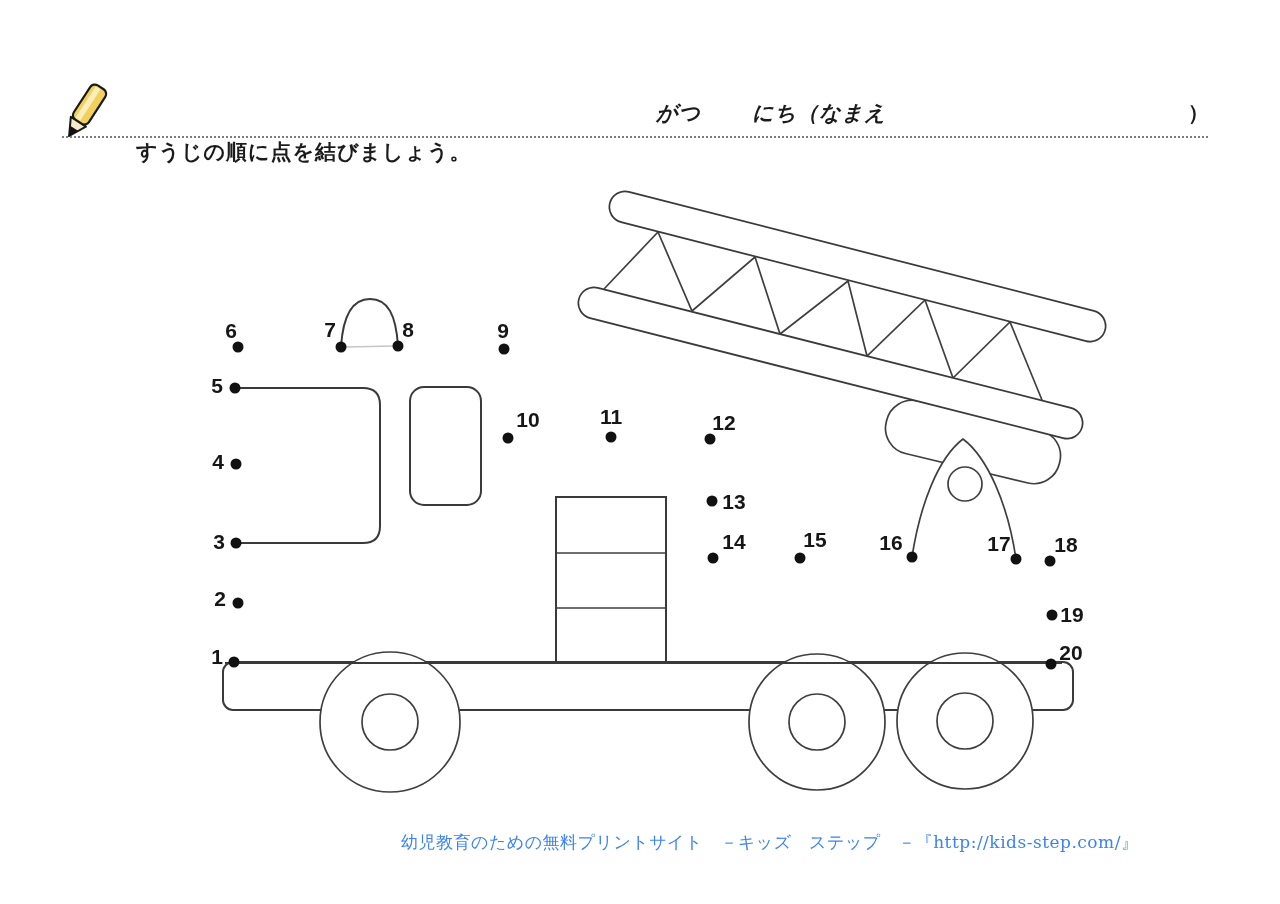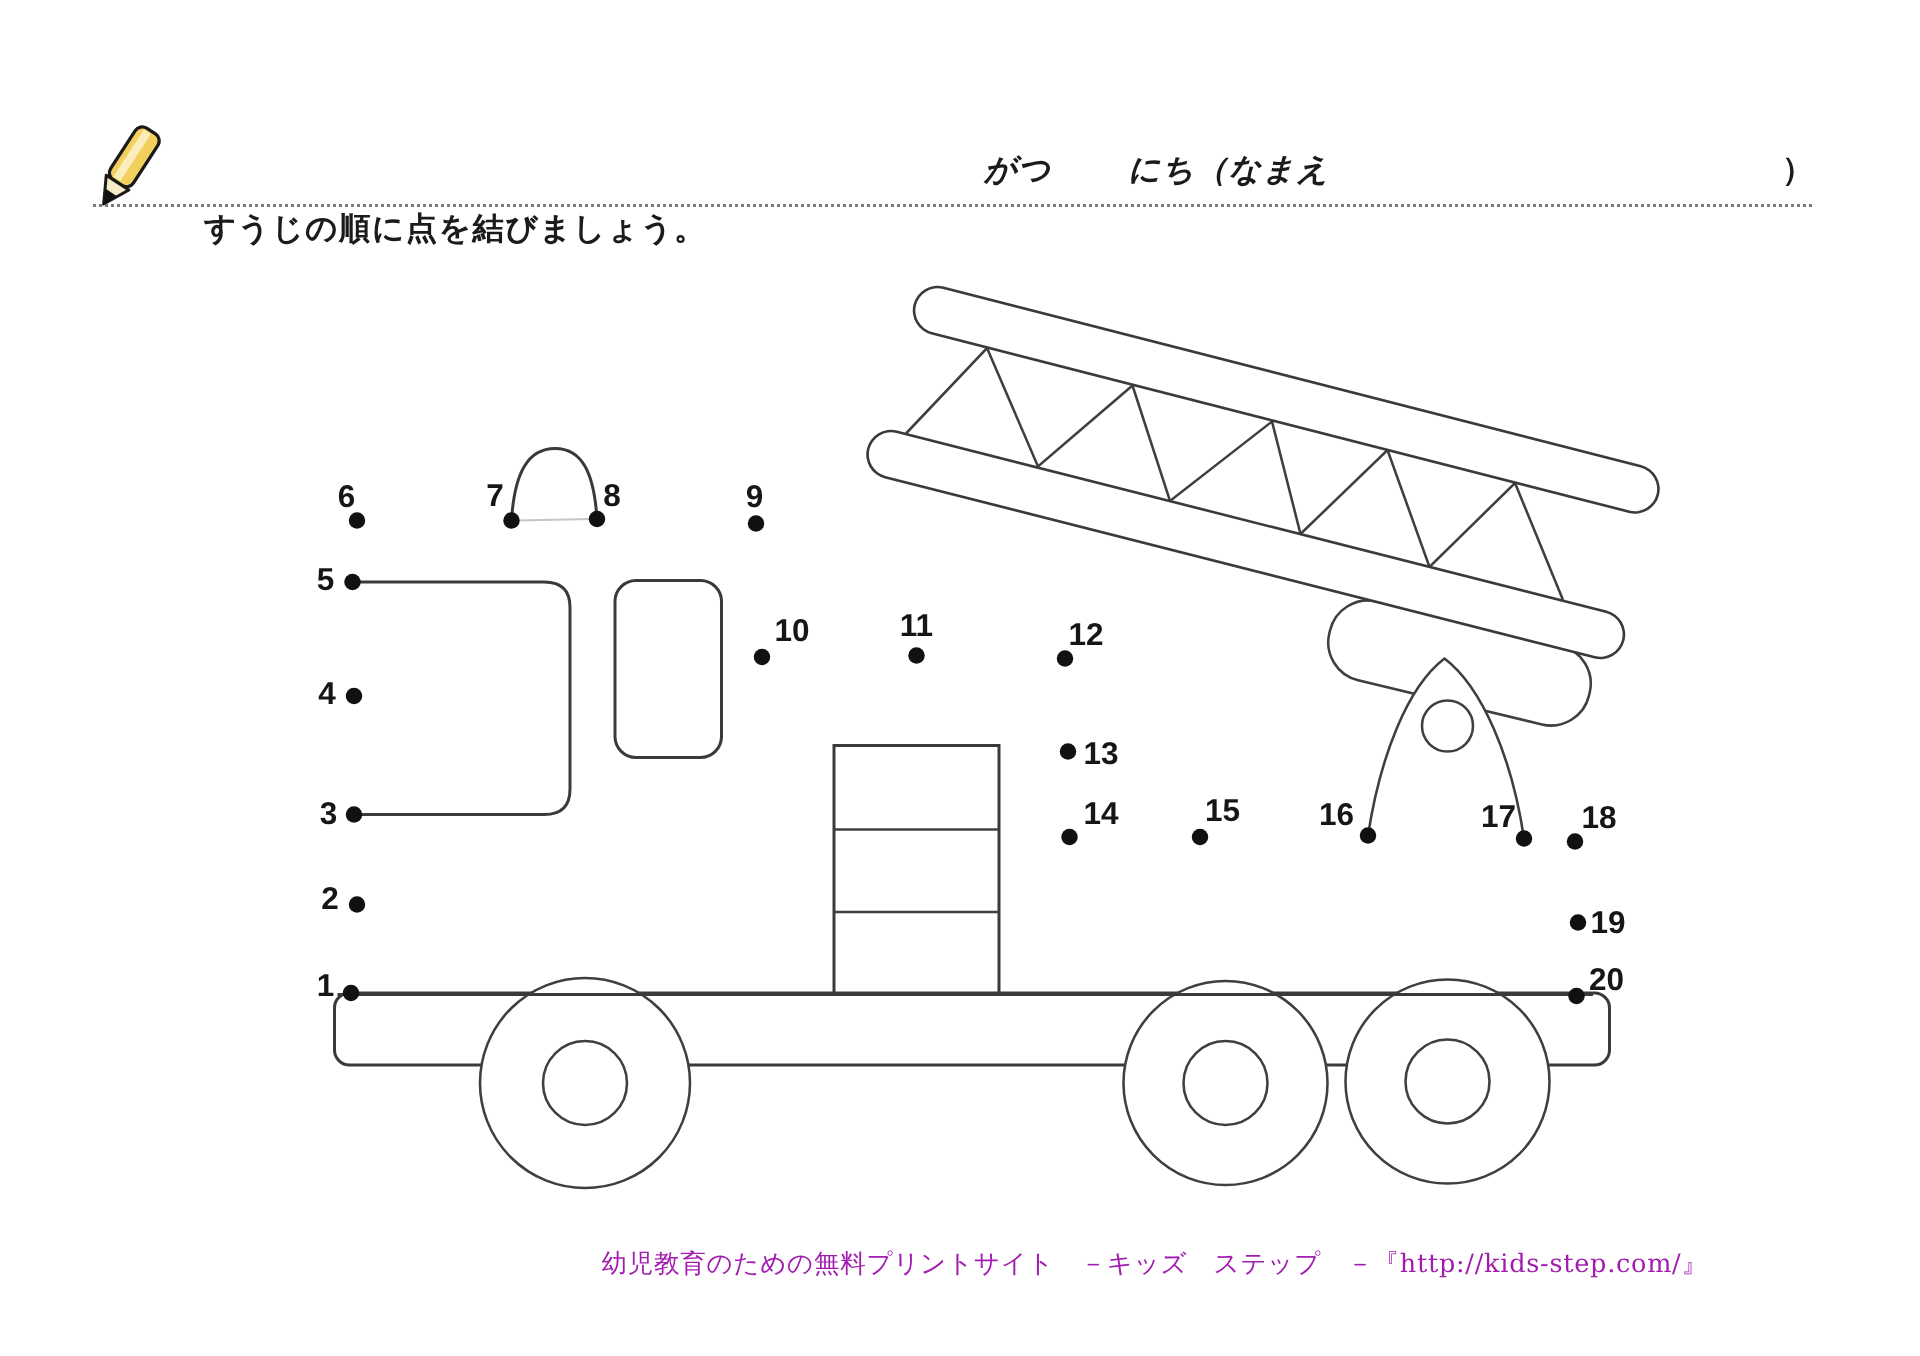--- a/index.html
+++ b/index.html
@@ -1,21 +1,21 @@
 <!DOCTYPE html>
 <html><head>
 <meta charset="utf-8">
 <style>
   html,body{margin:0;padding:0;background:#fff;}
   #page{position:relative;width:1280px;height:904px;background:#ffffff;overflow:hidden;
         font-family:"Liberation Sans",sans-serif;color:#1c1c1c;}
   .hdr-text{position:absolute;font-size:21px;font-weight:bold;letter-spacing:1px;white-space:pre;color:#1b1b1b;}
   #dotted-rule{position:absolute;left:62px;top:136px;width:1146px;height:0;border-top:2px dotted #7c7c7c;}
   #footer-credit{position:absolute;left:401px;top:831px;font-family:"DejaVu Serif","Liberation Serif",serif;
-        font-size:17px;letter-spacing:0.5px;color:#a21caf;white-space:pre;}
+        font-size:17px;letter-spacing:0.5px;color:#3b82f6;white-space:pre;}
   #art{position:absolute;left:0;top:0;}
   #art .ln{stroke:#3a3a3a;stroke-width:2;fill:none;}
   #art .thin{stroke:#3f3f3f;stroke-width:1.7;fill:none;}
   #art .whitefill{fill:#ffffff;}
   #art text{font-family:"Liberation Sans",sans-serif;font-size:21px;font-weight:600;fill:#161616;}
 </style>
 </head>
 <body>
 
 <div id="page">

